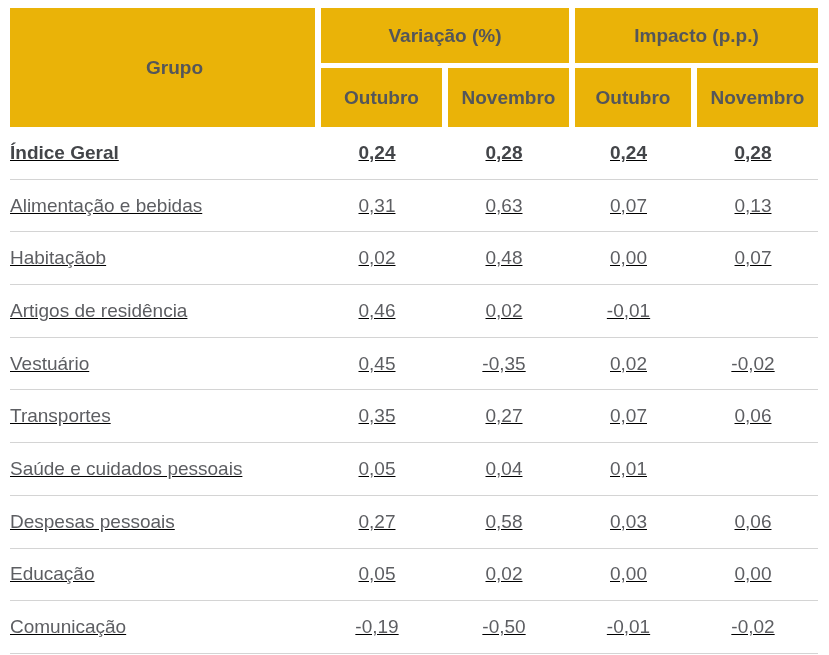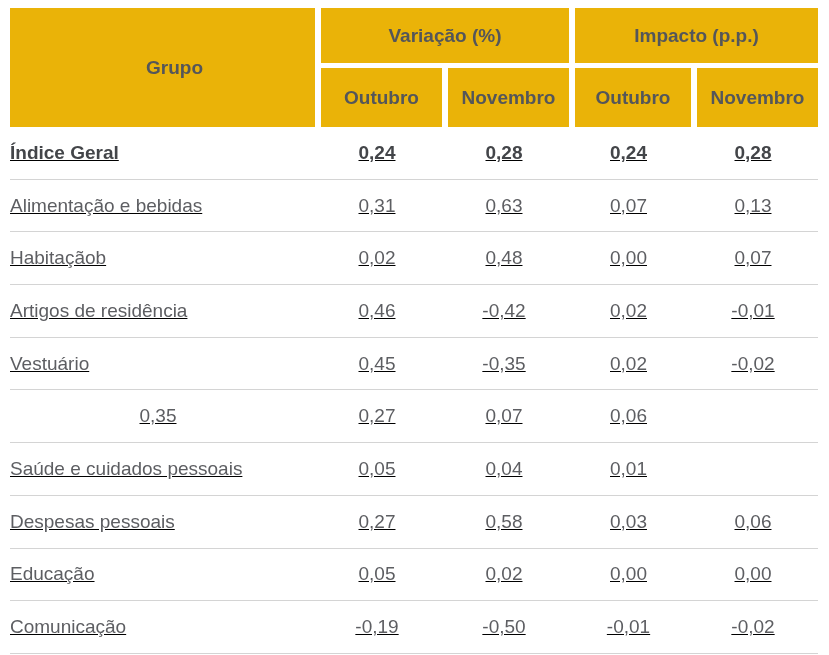--- a/index.html
+++ b/index.html
@@ -112,34 +112,34 @@
       <div class="group-cell">Habitaçãob</div>
       <div class="value-cell">0,02</div>
       <div class="value-cell">0,48</div>
       <div class="value-cell">0,00</div>
       <div class="value-cell">0,07</div>
     </div>
 
     <div class="row">
       <div class="group-cell">Artigos de residência</div>
       <div class="value-cell">0,46</div>
-      <div class="value-cell">-0,42</div>
       <div class="value-cell">0,02</div>
       <div class="value-cell">-0,01</div>
     </div>
 
     <div class="row">
       <div class="group-cell">Vestuário</div>
       <div class="value-cell">0,45</div>
       <div class="value-cell">-0,35</div>
       <div class="value-cell">0,02</div>
       <div class="value-cell">-0,02</div>
     </div>
 
     <div class="row">
+      <div class="group-cell">Transportes</div>
       <div class="value-cell">0,35</div>
       <div class="value-cell">0,27</div>
       <div class="value-cell">0,07</div>
       <div class="value-cell">0,06</div>
     </div>
 
     <div class="row">
       <div class="group-cell">Saúde e cuidados pessoais</div>
       <div class="value-cell">0,05</div>
       <div class="value-cell">0,04</div>

